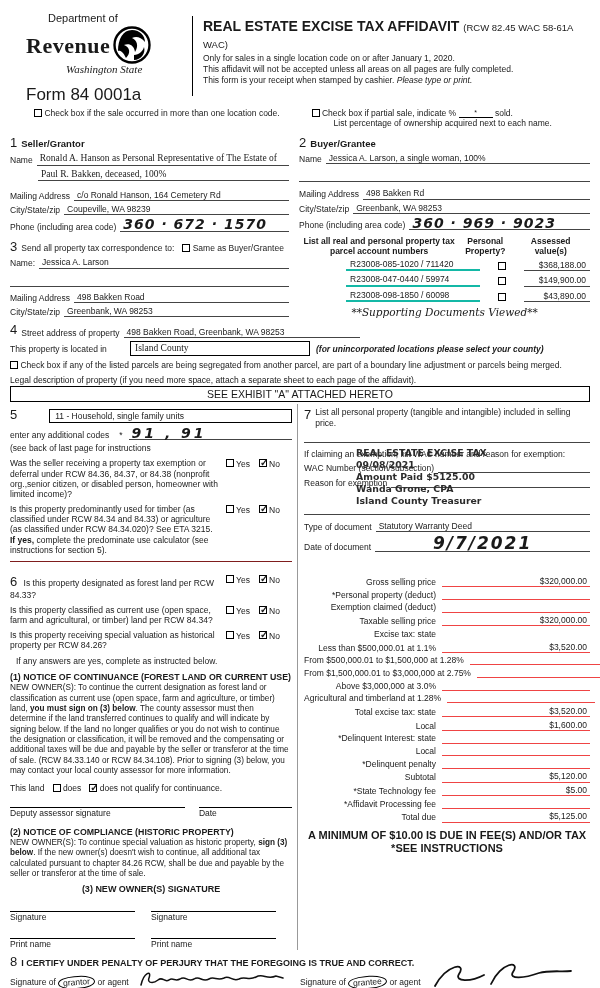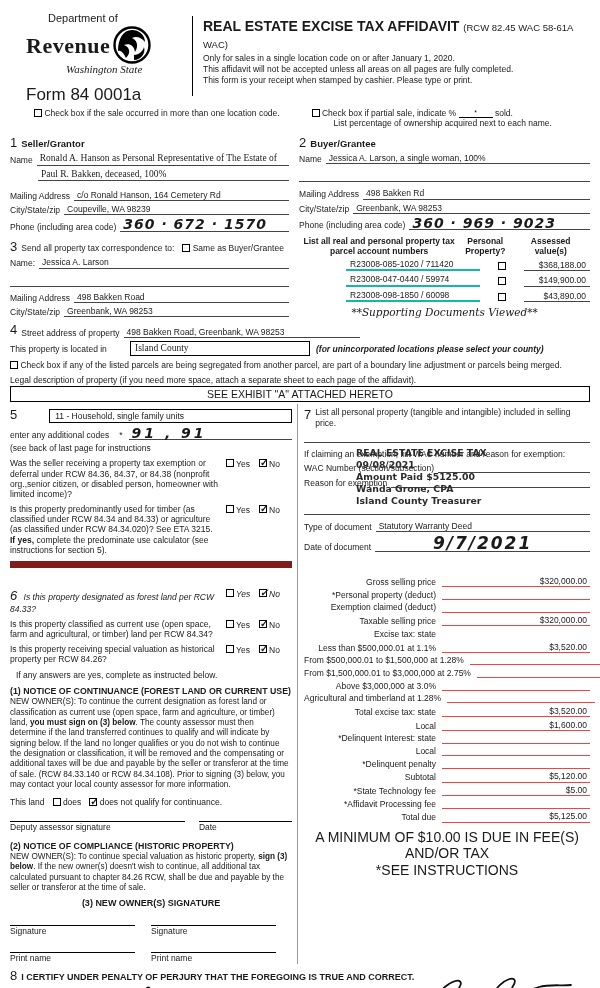--- a/index.html
+++ b/index.html
@@ -13,21 +13,21 @@
   .rev-row { display:flex; align-items:center; }
   .revenue { font-family:"Liberation Serif", serif; font-weight:bold; font-size:22px; letter-spacing:0.5px; }
   .logo-icon { margin-left:2px; }
   .wa-state { font-family:"Liberation Serif", serif; font-style:italic; font-size:11px; padding-left:40px; margin-top:-4px; }
   .form-number { font-size:17px; margin-top:8px; }
   .hdr-divider { border-left:1.5px solid #000; margin:4px 10px 0 4px; height:80px; }
   .title-block { flex:1; padding-top:6px; }
   .title-main { font-size:14px; font-weight:bold; }
   .title-rcw { font-size:9.5px; font-weight:normal; }
   .title-sub { font-size:8.5px; margin-top:1px; }
-  .italic { }
+  .italic { font-style:italic; }
 
   
   .cb { display:inline-block; width:8px; height:8px; border:1px solid #000; position:relative; vertical-align:-1px; background:#fff; flex:none; }
   .cb.checked::after { content:"✓"; position:absolute; top:-3px; left:0; font-size:10px; font-weight:bold; }
   .val { border-bottom:1px solid #444; flex:1; padding:0 3px; min-height:10px; }
   .frow-f { display:flex; align-items:flex-end; }
   .secnum { font-size:13px; margin-right:4px; }
   .sectitle { font-weight:bold; font-size:9.5px; }
   .hw { font-family:"DejaVu Sans", sans-serif; font-style:italic; font-weight:bold; }
   .serifval { font-family:"Liberation Serif", serif; font-size:9.5px; }
@@ -84,21 +84,21 @@
   .nsg .c { width:47%; border-top:1px solid #000; margin-right:16px; }
 
   
   .exempt-wrap { position:relative; margin-top:6px; }
   .stamp { position:absolute; top:-2px; left:52px; width:240px; text-align:left; font-family:"DejaVu Sans", sans-serif; font-weight:bold; color:#2b2b2b; font-size:9.3px; line-height:1.3; }
   .hline { border-bottom:1px solid #444; }
   .frow { display:flex; align-items:flex-end; margin-top:2.5px; }
   .flab { flex:1; text-align:right; padding-right:6px; white-space:nowrap; }
   .fval { width:148px; border-bottom:1px solid #ef4444; text-align:right; min-height:10px; padding:0 3px; flex:none; }
   .fval.noline { border-bottom:none; }
-  .min-note { text-align:center; font-weight:normal; margin-top:6px; font-size:14px; }
+  .min-note { text-align:center; font-weight:bold; margin-top:6px; font-size:11px; }
   .docdate-hw { font-size:17px; line-height:0.8; letter-spacing:2px; }
 
   
   .sec8 { margin-top:4px; }
   .s8row { display:flex; }
   .s8col { width:50%; padding-right:10px; }
   .circled { border:1.5px solid #000; border-radius:50% / 55%; padding:0 4px 1px 4px; display:inline-block; transform:rotate(-4deg); }
   .sigline { position:relative; flex:1; border-bottom:1px solid #444; height:14px; }
   .sigline svg { position:absolute; bottom:-2px; left:4px; }
 </style>
@@ -320,21 +320,21 @@
         <span class="yn">
             <span class="cb"></span>
             <span>Yes</span>
           </span>
         <span class="yn">
             <span class="cb checked"></span>
             <span>No</span>
           </span>
       </div>
 
-      <div class="q" style="border-top:7px solid #7f1d1d; margin-top:6px; padding-top:20px;font-style:italic;">
+      <div class="q" style="border-top:1px solid #7f1d1d; margin-top:6px; padding-top:12px;">
         <span class="qtext"><span class="secnum">6</span>
           <span>Is this property designated as forest land per RCW 84.33?</span></span>
         <span class="yn">
             <span class="cb"></span>
             <span>Yes</span>
           </span>
         <span class="yn">
             <span class="cb checked"></span>
             <span>No</span>
           </span>

